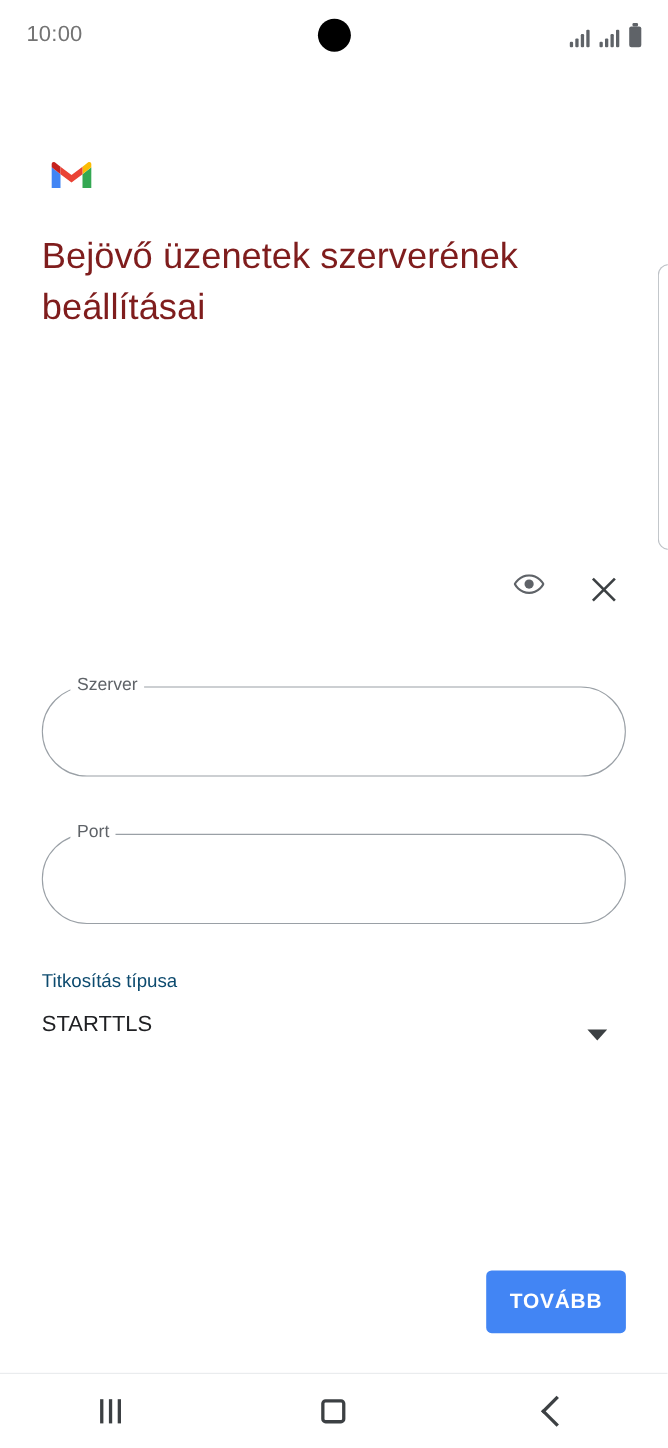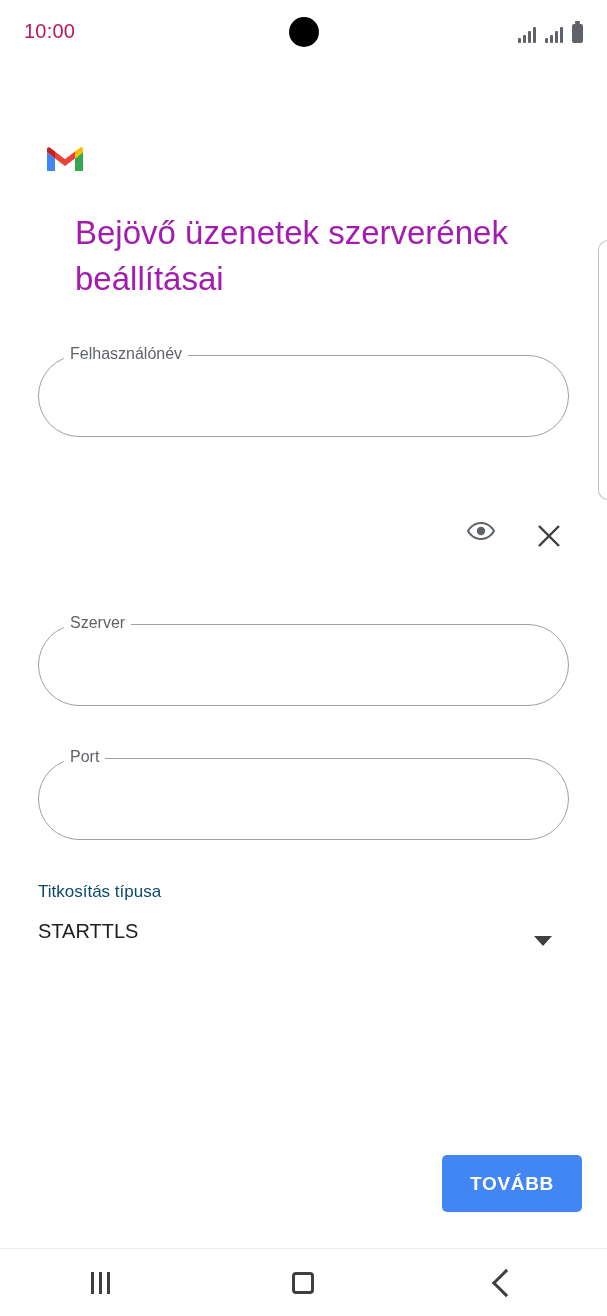--- a/index.html
+++ b/index.html
@@ -23,21 +23,21 @@
     top: 0; left: 0;
     width: 607px;
     height: 62px;
     display: flex;
     align-items: center;
     justify-content: space-between;
     padding: 0 24px;
   }
   .status-clock {
     font-size: 20px;
-    color: #be185d;
+    color: #737373;
     letter-spacing: 0.2px;
   }
   .camera-hole {
     position: absolute;
     top: 17px;
     left: 50%;
     transform: translateX(-50%);
     width: 30px;
     height: 30px;
     border-radius: 50%;
@@ -97,23 +97,22 @@
     height: 32px;
   }
 
   .page-title {
     position: absolute;
     top: 148px;
     left: 38px;
     width: 530px;
     font-size: 33px;
     line-height: 46px;
-    color: #a21caf;
+    color: #7f1d1d;
     font-weight: 400;
-    margin-left: 37px;
   }
 
   
   .field {
     position: absolute;
     left: 38px;
     width: 531px;
     height: 82px;
   }
   .field .outline {
@@ -194,21 +193,21 @@
     width: 0; height: 0;
     border-left: 9px solid transparent;
     border-right: 9px solid transparent;
     border-top: 10px solid #3c4043;
   }
 
   .next-button {
     position: absolute;
     top: 1093px;
     left: 442px;
-    width: 140px;
+    width: 127px;
     height: 57px;
     background: #4285f4;
     border: none;
     border-radius: 5px;
     color: #ffffff;
     font-size: 19px;
     font-weight: 700;
     letter-spacing: 0.7px;
     font-family: "Liberation Sans", sans-serif;
     cursor: pointer;
@@ -297,25 +296,20 @@
         <path d="M38 28 V9 L30 15.5 V28 Z" fill="#34a853"></path>
         <path d="M38 9 V6 C38 4.5 36.4 3.7 35.2 4.6 L30 8.6 V15.5 Z" fill="#fbbc04"></path>
         <path d="M10 8.6 L20 16.2 L30 8.6 V15.5 L20 23 L10 15.5 Z" fill="#ea4335"></path>
       </svg>
     </div>
 
     <h1 class="page-title">Bejövő üzenetek szerverének beállításai</h1>
 
     <div class="edge-panel"></div>
 
-    <div class="field" id="field-username">
-      <div class="outline"></div>
-      <span class="flabel">Felhasználónév</span>
-      <input type="text" value="" placeholder="" style="">
-    </div>
 
     <div class="eye-btn">
       <svg viewBox="0 0 28 18" width="28" height="18">
         <path d="M14 1 C5 1 1 9 1 9 C1 9 5 17 14 17 C23 17 27 9 27 9 C27 9 23 1 14 1 Z" fill="none" stroke="#5f6368" stroke-width="2"></path>
         <circle cx="14" cy="9" r="4.2" fill="#5f6368"></circle>
       </svg>
     </div>
     <div class="clear-btn">
       <svg viewBox="0 0 26 26" width="26" height="26">
         <line x1="3" y1="3" x2="23" y2="23" stroke="#3c4043" stroke-width="2.4"></line>

